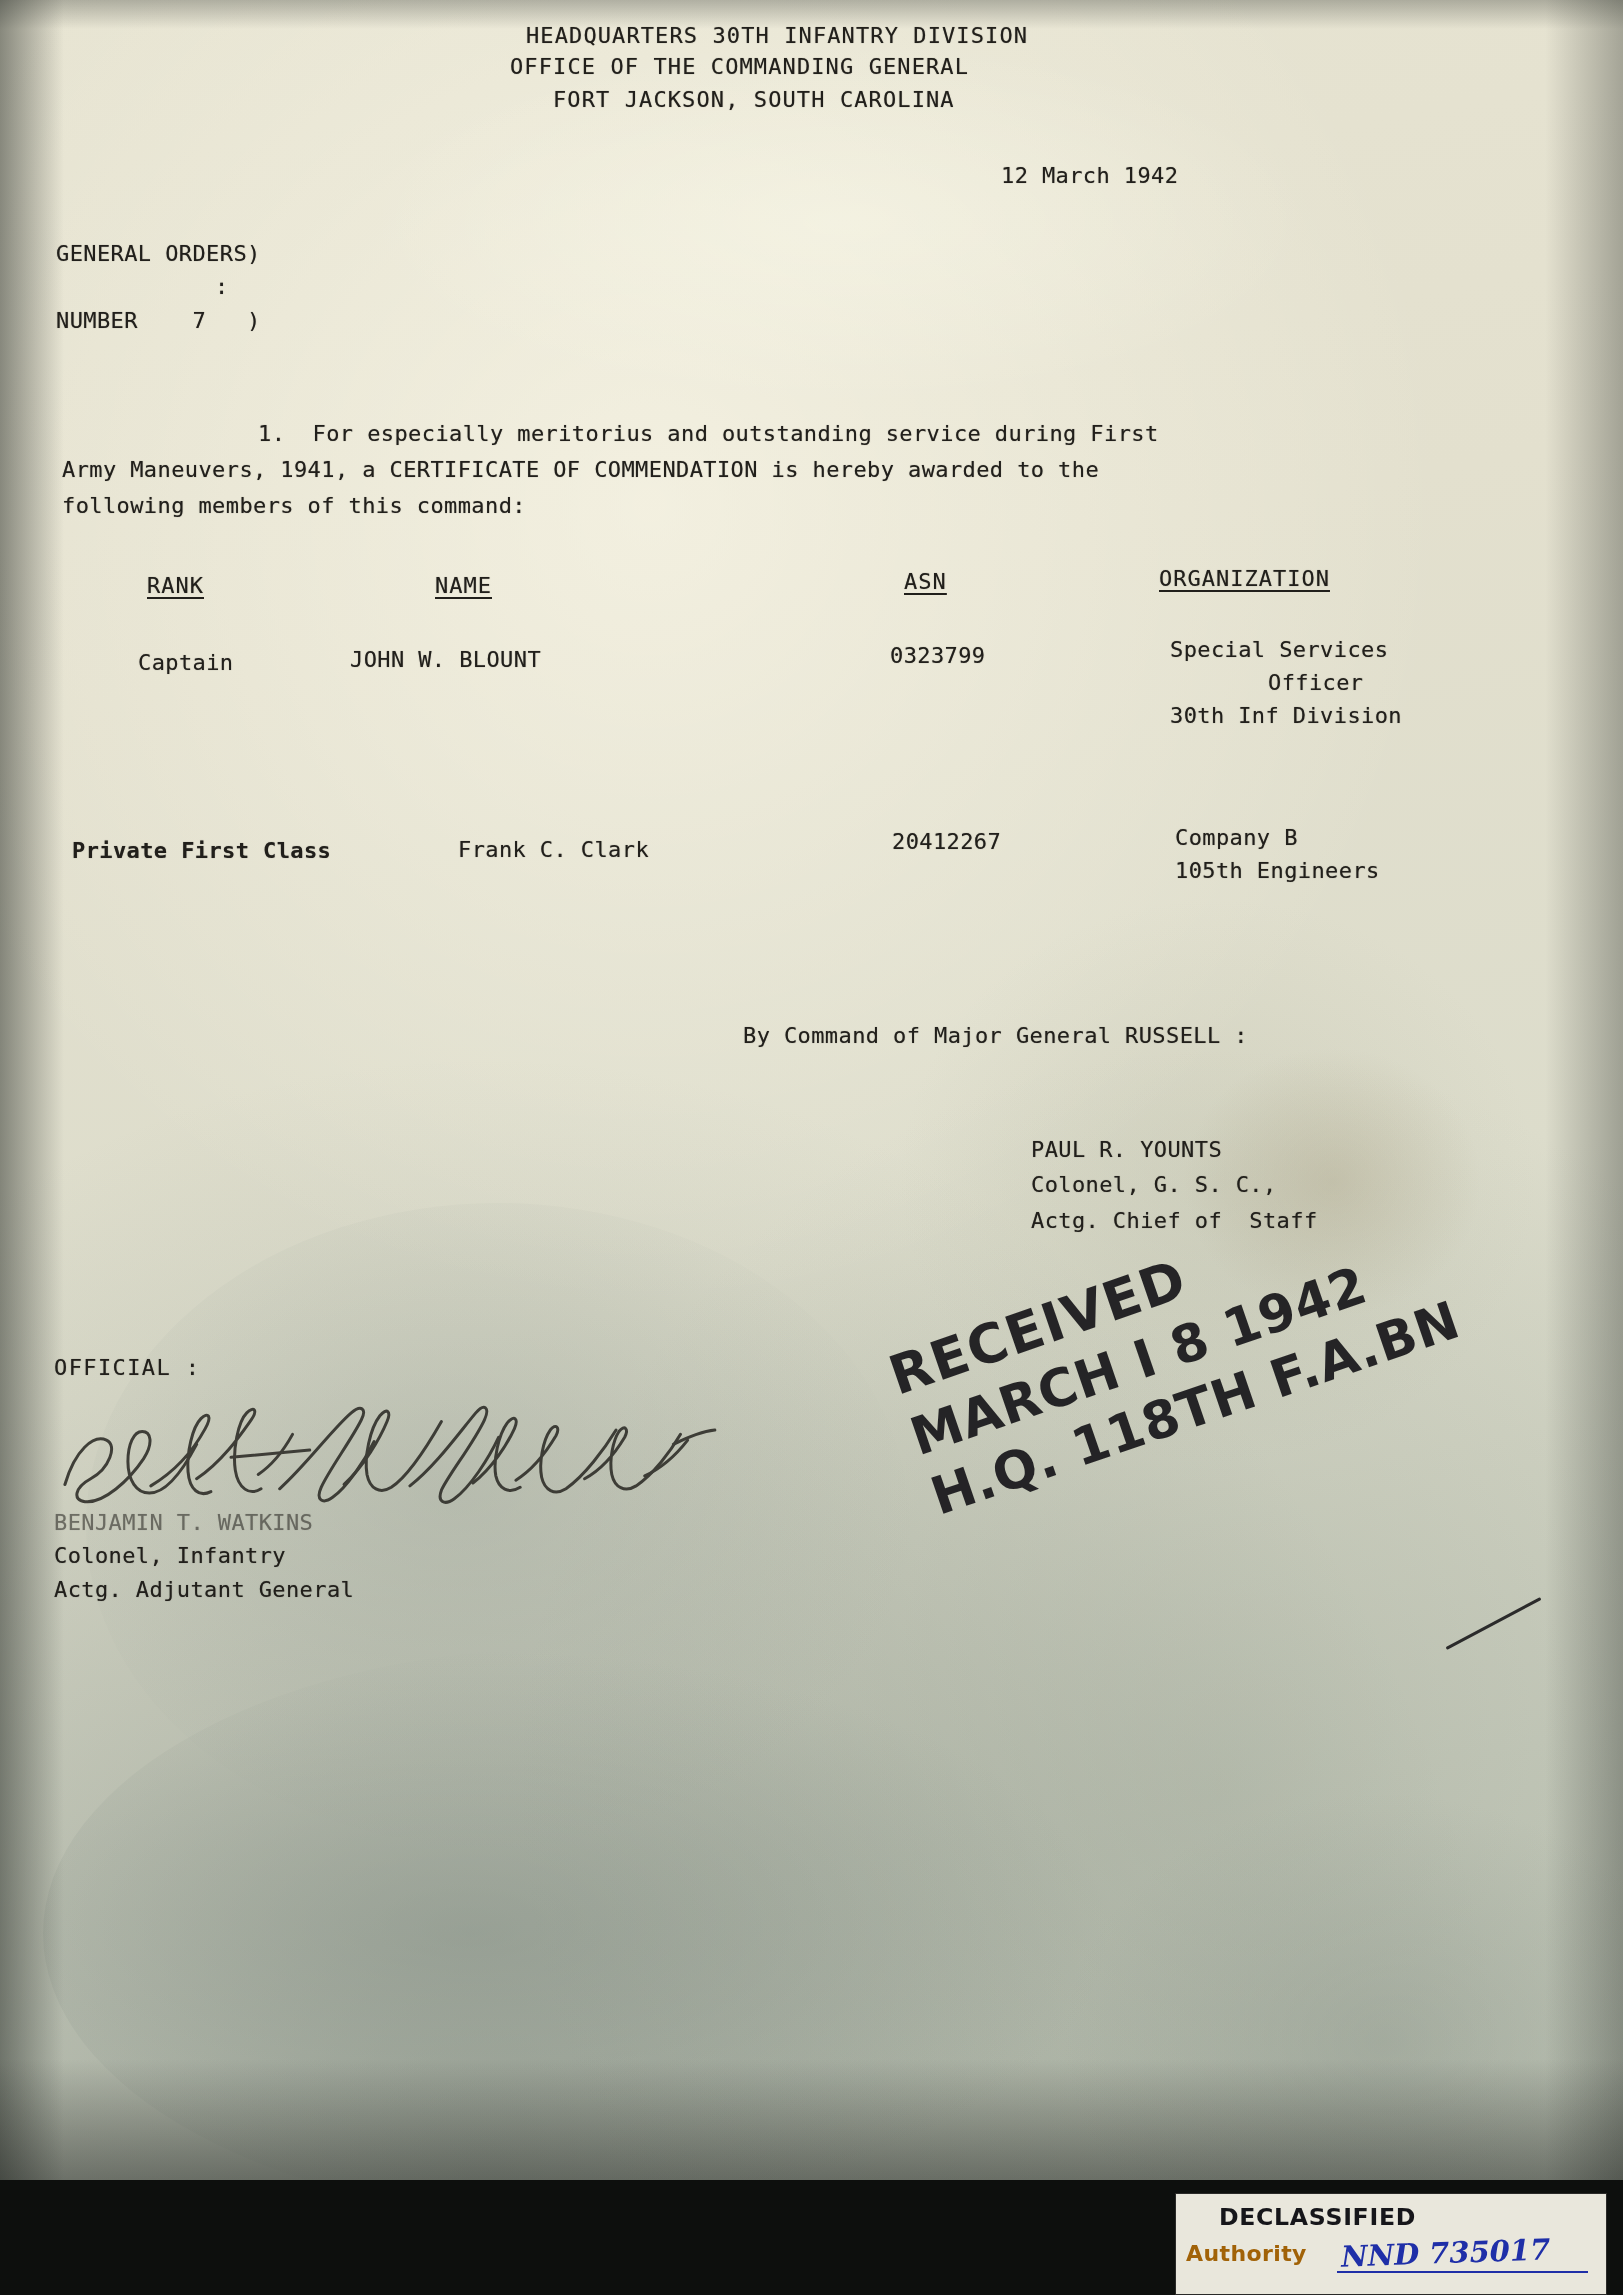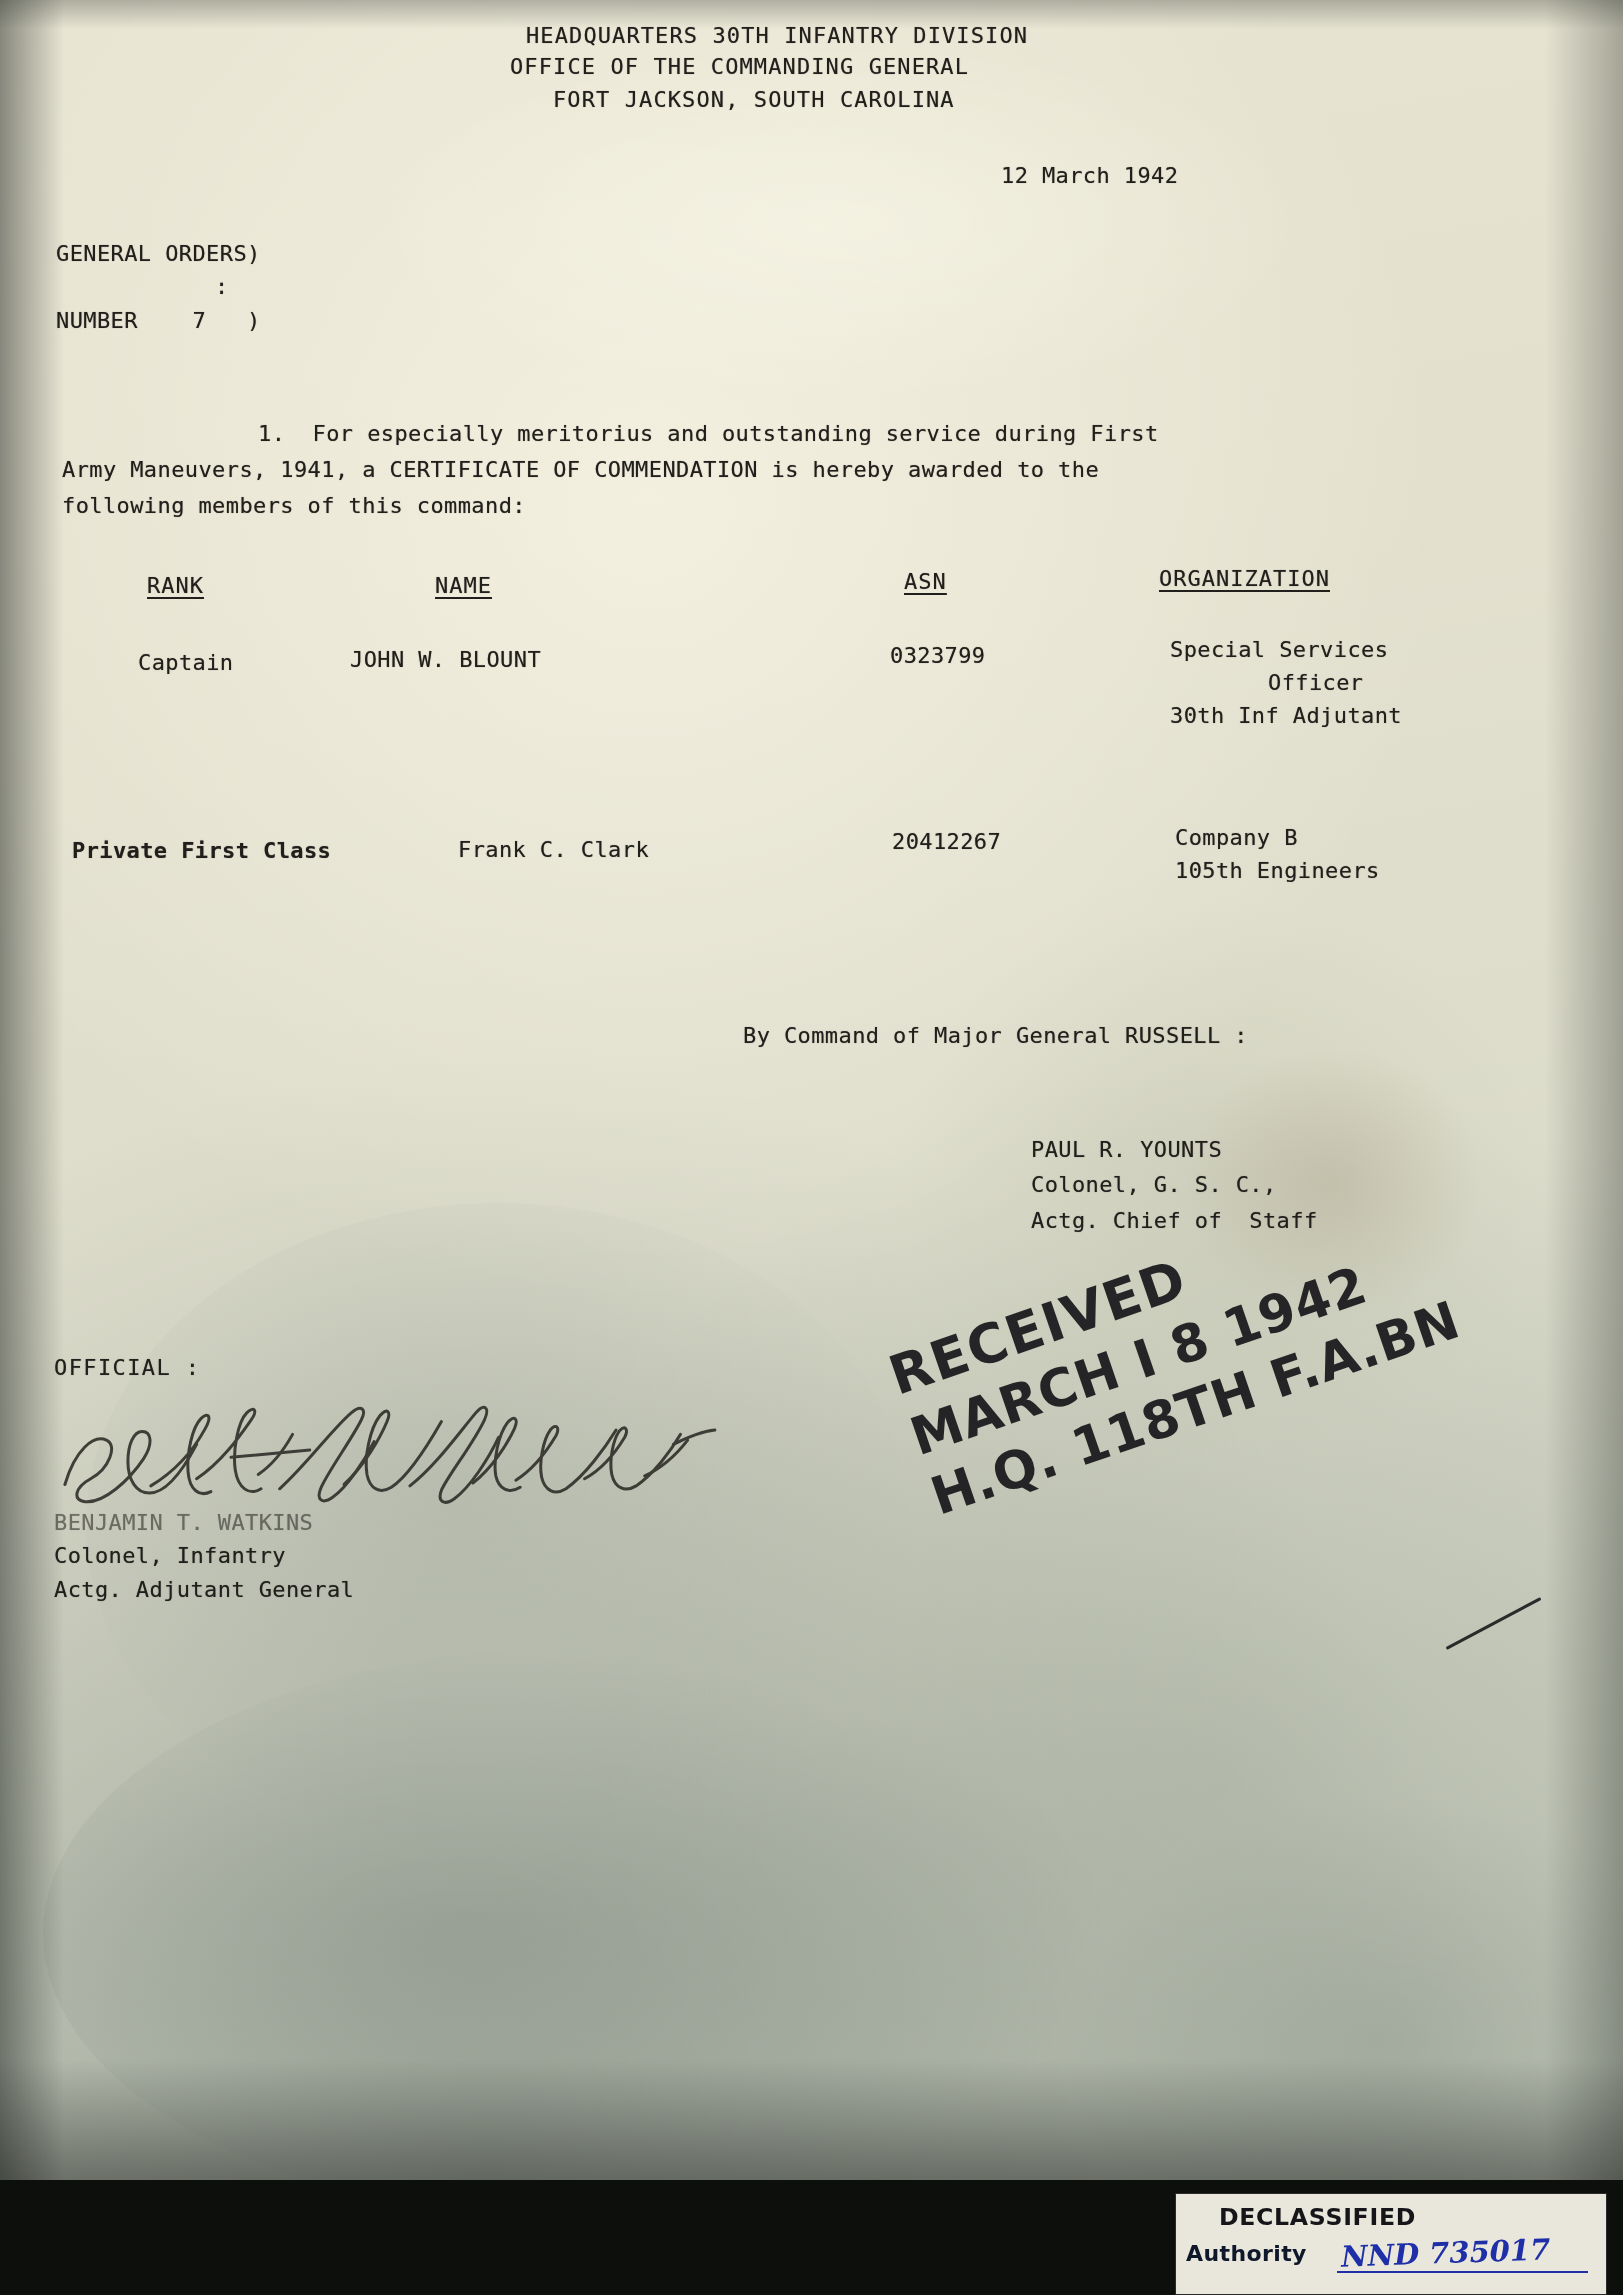--- a/index.html
+++ b/index.html
@@ -87,21 +87,21 @@
     border: 1.4px solid #2a2a28;
   }
   .declassified-title {
     position: absolute; left: 43px; top: 8.6px;
     font-family: "DejaVu Sans", "Liberation Sans", sans-serif;
     font-weight: bold; font-size: 23.6px; letter-spacing: 0.7px; color: #16161a;
   }
   .declassified-auth {
     position: absolute; left: 10px; top: 47px;
     font-family: "DejaVu Sans", "Liberation Sans", sans-serif;
-    font-weight: bold; font-size: 22px; letter-spacing: 0.4px; color: #0f172a;
+    font-weight: bold; font-size: 22px; letter-spacing: 0.4px; color: #a16207;
   }
   .declassified-num {
     position: absolute; left: 165px; top: 42px;
     font-family: "DejaVu Serif", "Liberation Serif", serif;
     font-weight: bold; font-style: italic; font-size: 29px;
     color: #1f2fa8;
     transform: rotate(-2deg);
   }
   .declassified-underline {
     position: absolute; left: 161px; top: 77px; width: 251px; height: 2.1px;
@@ -169,21 +169,21 @@
   <div class="t colhdr" style="left:147px; top:573px;">RANK</div>
   <div class="t colhdr" style="left:435px; top:573px;">NAME</div>
   <div class="t colhdr" style="left:904px; top:569px;">ASN</div>
   <div class="t colhdr" style="left:1159px; top:566px;">ORGANIZATION</div>
 
   <div class="t body" style="left:118px; top:650px;margin-left:20px;">Captain</div>
   <div class="t body" style="left:350px; top:647px;">JOHN W. BLOUNT</div>
   <div class="t body" style="left:890px; top:643px;">0323799</div>
   <div class="t body" style="left:1170px; top:637px;">Special Services</div>
   <div class="t body" style="left:1268px; top:670px;">Officer</div>
-  <div class="t body" style="left:1170px; top:703px;">30th Inf Adjutant</div>
+  <div class="t body" style="left:1170px; top:703px;">30th Inf Division</div>
 
   <div class="t body bold" style="left:60px; top:838px;margin-left:12px;">Private First Class</div>
   <div class="t body" style="left:458px; top:837px;">Frank C. Clark</div>
   <div class="t body" style="left:892px; top:829px;">20412267</div>
   <div class="t body" style="left:1175px; top:825px;">Company B</div>
   <div class="t body" style="left:1175px; top:858px;">105th Engineers</div>
 
   <div class="t body" style="left:743px; top:1023px;">By Command of Major General RUSSELL :</div>
 
   <div class="t body" style="left:1031px; top:1137px;">PAUL R. YOUNTS</div>

